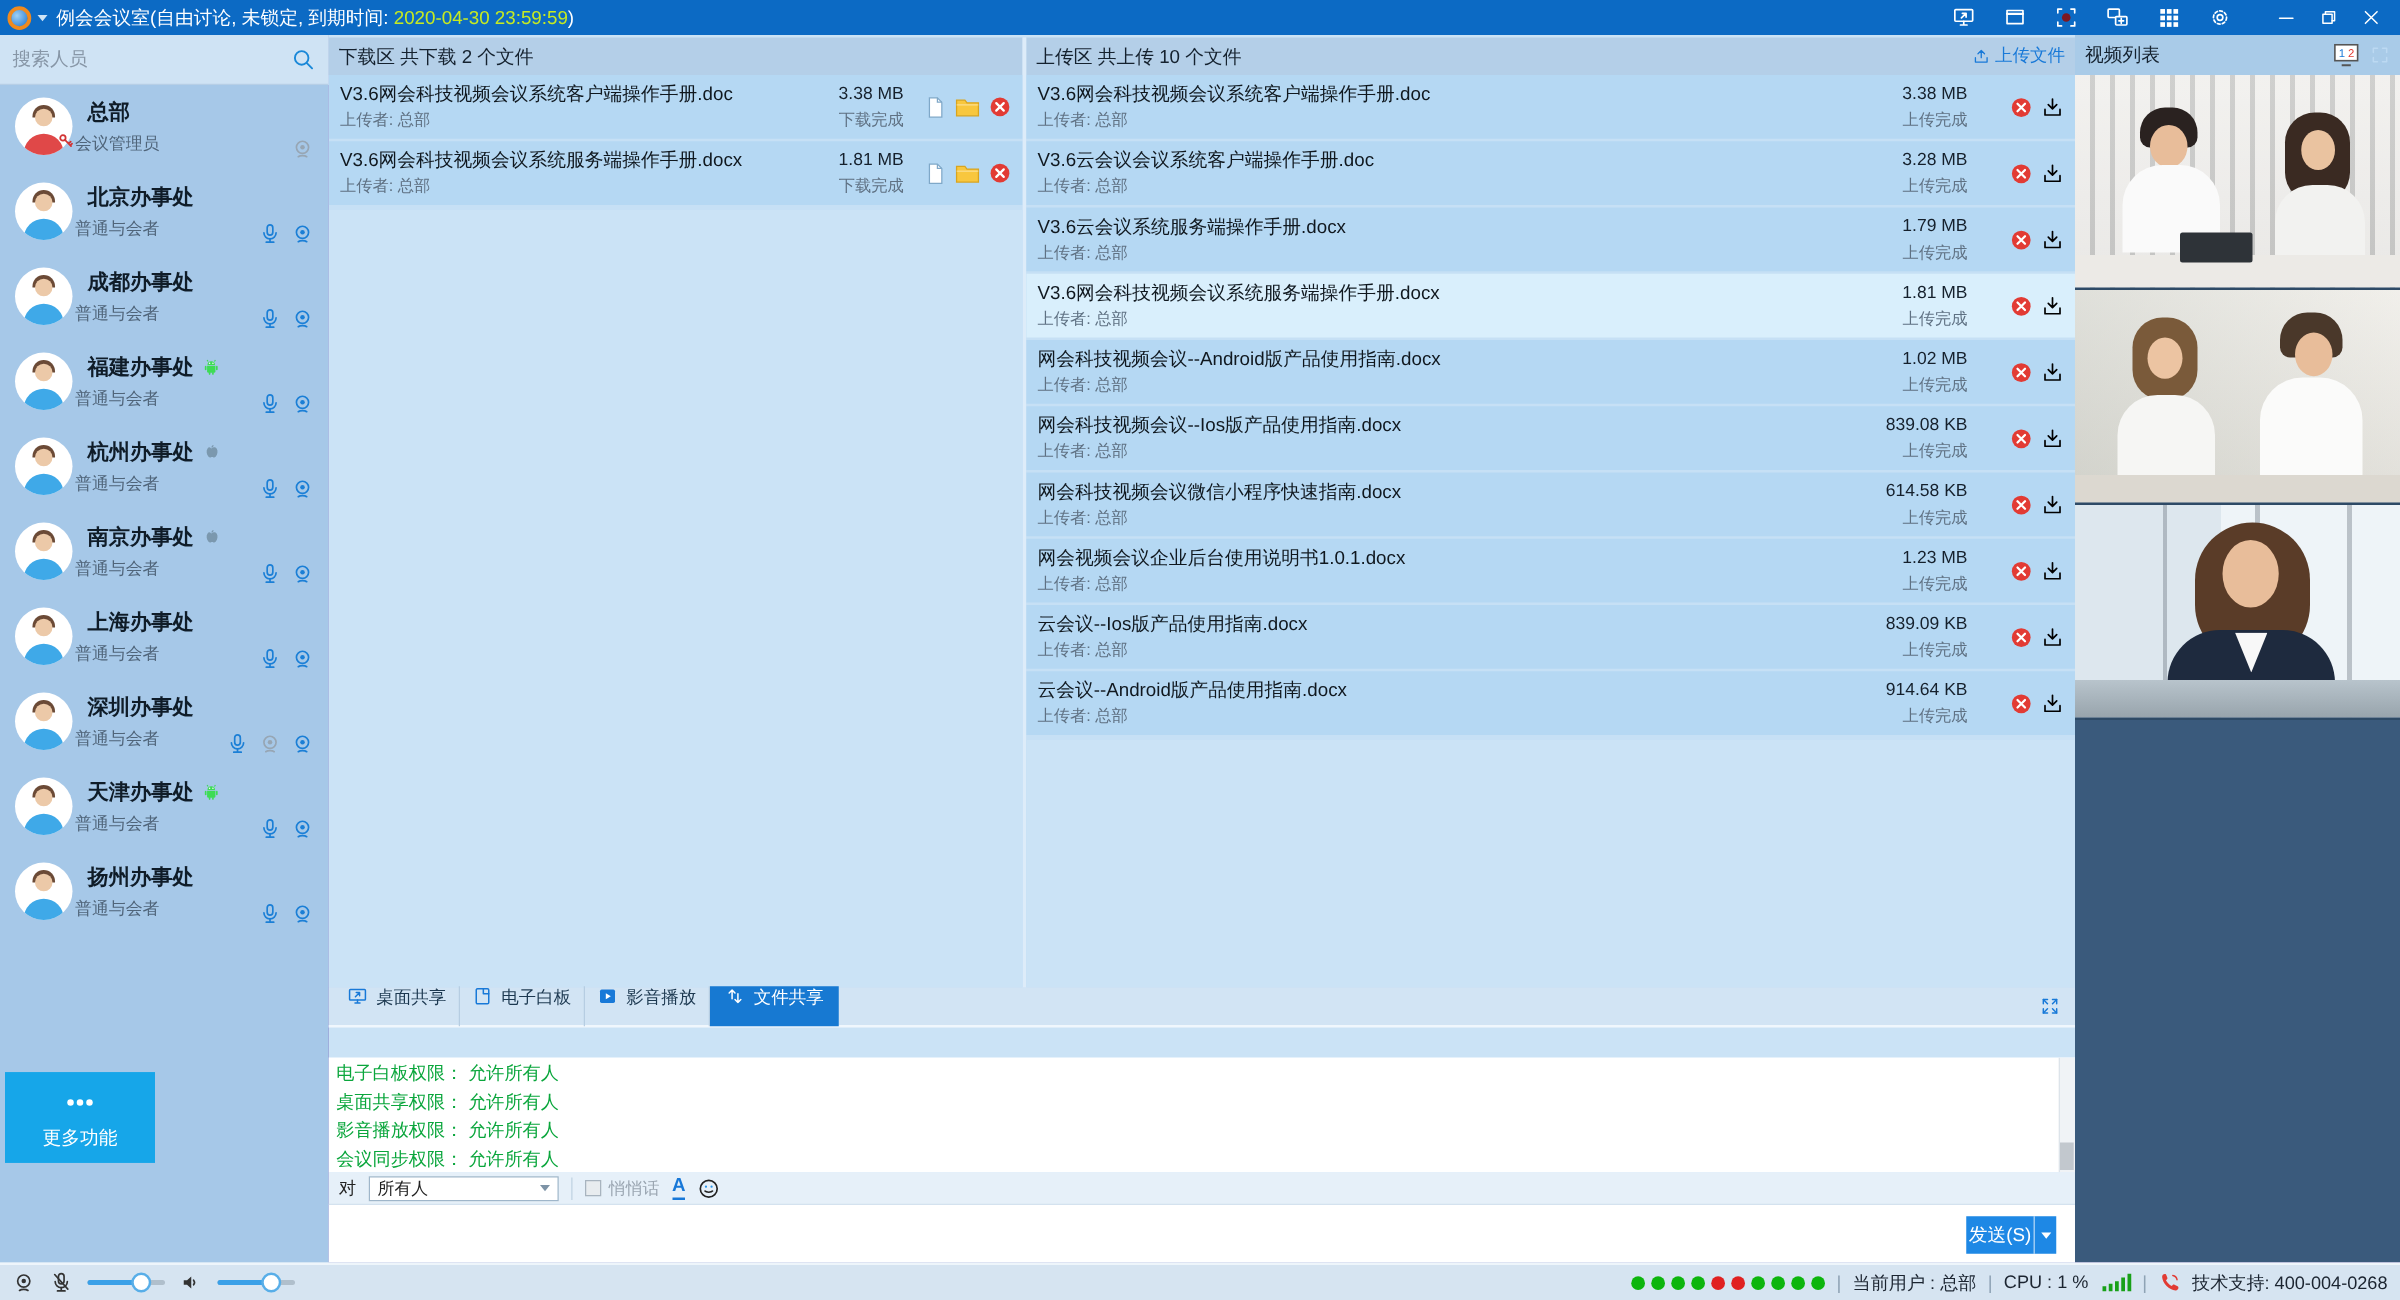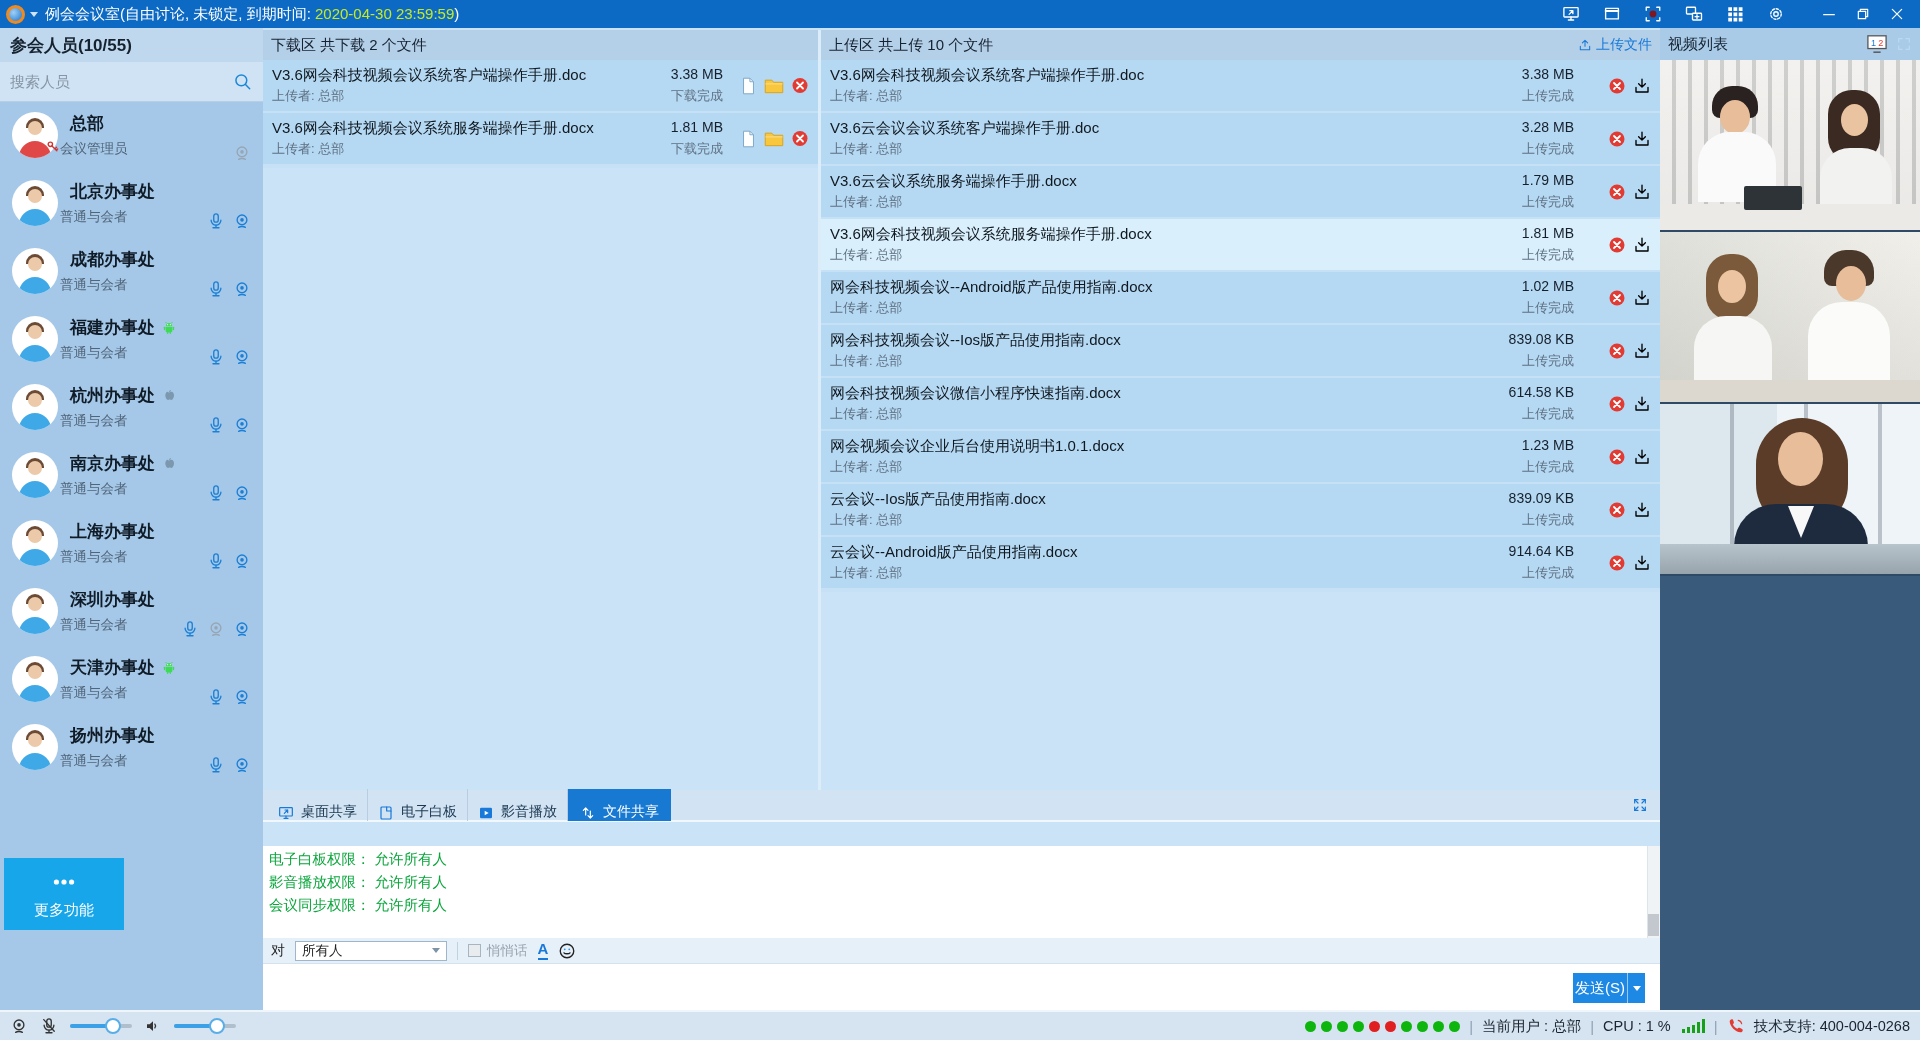--- a/index.html
+++ b/index.html
@@ -74,21 +74,21 @@
   .fname{position:absolute;left:9px;top:6px;font-size:15px;color:#10181f;white-space:nowrap}
   .fup{position:absolute;left:9px;bottom:6px;font-size:13px;color:#5f7183}
   .fsize{position:absolute;top:6px;font-size:14px;color:#15202c}
   .fstat{position:absolute;bottom:6px;font-size:13px;color:#5f7183}
   .dl-zone .fsize,.dl-zone .fstat{right:95px}
   .ul-zone .fsize,.ul-zone .fstat{right:86px}
   .ficons{position:absolute;right:9px;top:50%;transform:translateY(-50%);display:flex;gap:7px;align-items:center}
 
   
   .tabbar{position:absolute;left:0;top:762px;width:1397px;height:32px;background:#d2e4f4;display:flex;align-items:center;padding-left:5px;border-bottom:2px solid #f0f7fd}
-  .tab{height:32px;width:100px;display:flex;align-items:flex-end;justify-content:center;gap:7px;font-size:14px;color:#1c3850;border-right:1px solid #b6cde2;cursor:pointer}
+  .tab{height:32px;width:100px;display:flex;align-items:flex-start;justify-content:center;gap:7px;font-size:14px;color:#1c3850;border-right:1px solid #b6cde2;cursor:pointer}
   .tab .ticon{color:#1879d8}
   .tab.active{background:#1779d2;color:#fff;border-right:0;width:103px}
   .tab.active .ticon{color:#fff}
   .tab-expand{margin-left:auto;margin-right:12px;color:#1879d8;cursor:pointer}
 
   
   .chat-strip{position:absolute;left:0;top:794px;width:1397px;height:23px;background:#f2f8fd;border-bottom:1px solid #d8e6f2;display:flex;align-items:center;padding:0 8px;font-size:14px;color:#333}
   .chat-close{margin-left:auto;font-size:18px;color:#444;cursor:pointer;line-height:1}
   .chat-msgs{position:absolute;left:0;top:818px;width:1397px;height:92px;background:#fff;padding:2px 20px 0 6px;overflow:hidden}
   .msg{font-size:14.5px;line-height:23px;color:#0aa63c;white-space:nowrap}
@@ -204,21 +204,20 @@
         <span class="tb-ic">
           <svg class="ic16" viewBox="0 0 24 24">
               <path class="st" d="M5 5l14 14M19 5L5 19" stroke-width="1.6"></path>
             </svg>
         </span>
       </span>
     </div>
   </div>
 
   <div class="sidebar">
-    <div class="sb-header">参会人员(10/55)</div>
     <div class="sb-search">
       <input placeholder="搜索人员" style="">
       <span class="mag">
         <svg class="ic20" viewBox="0 0 24 24">
             <g class="st" stroke-width="2">
               <circle cx="10" cy="10" r="6.5"></circle>
               <path d="M15 15l5 5"></path>
             </g>
           </svg>
       </span>
@@ -1071,20 +1070,21 @@
             <g class="st" stroke-width="1.8">
               <path d="M4 9V4h5M15 4h5v5M20 15v5h-5M9 20H4v-5"></path>
               <path d="M4 4l5 5M20 4l-5 5M20 20l-5-5M4 20l5-5"></path>
             </g>
           </svg>
       </span>
     </div>
 
     <div class="chat-msgs">
       <div class="msg">电子白板权限： 允许所有人</div>
+        <div class="msg">桌面共享权限： 允许所有人</div>
         <div class="msg">影音播放权限： 允许所有人</div>
         <div class="msg">会议同步权限： 允许所有人</div>
       <div class="chat-scroll">
           <span class="chat-thumb"></span>
         </div>
     </div>
     <div class="chat-toolbar">
       <span>对</span>
       <span class="to-select">
         <span>所有人</span>

